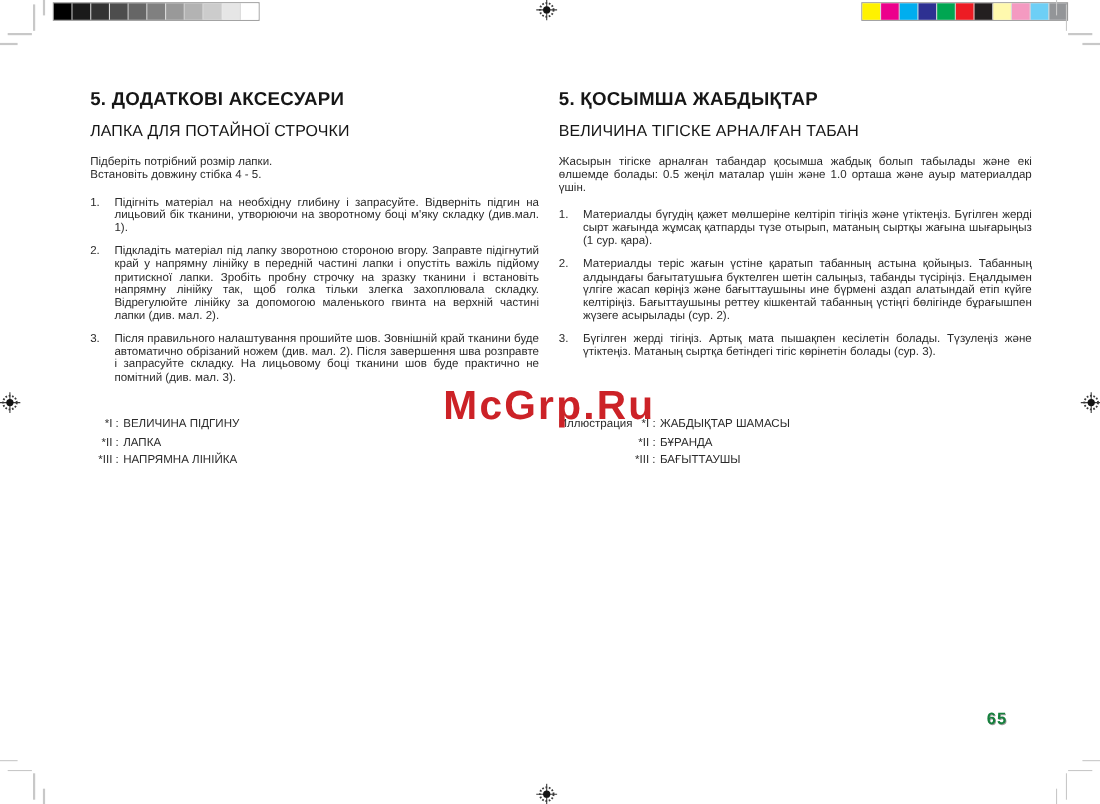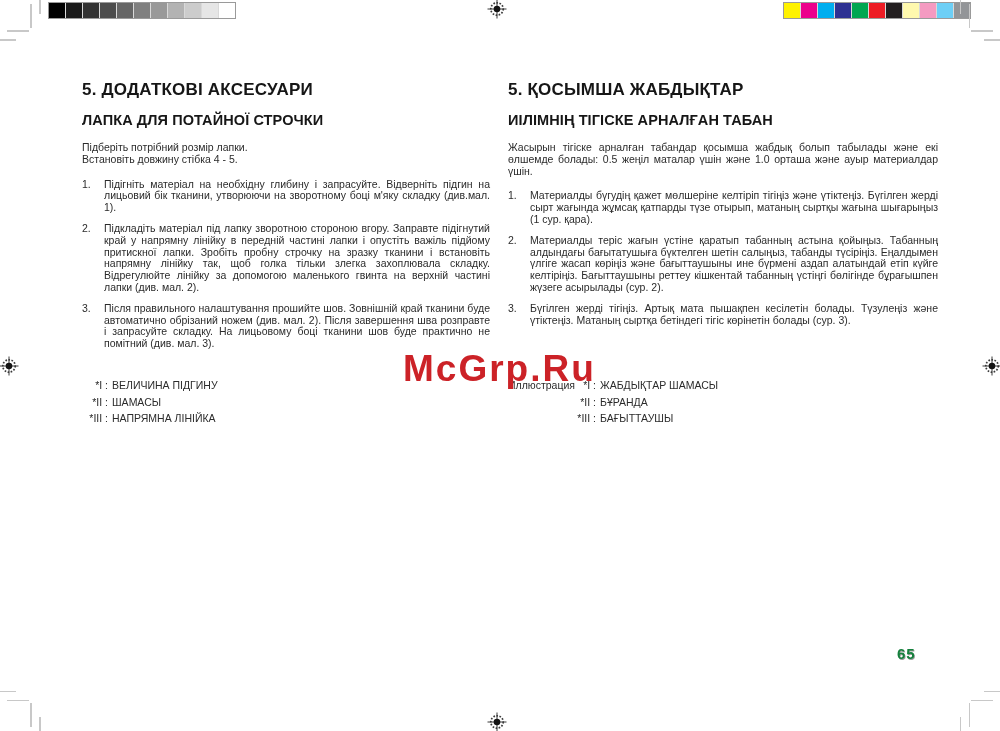--- a/index.html
+++ b/index.html
@@ -19,21 +19,21 @@
   .crop { position:absolute; background:#c8c8c8; }
 
   .regmark { position:absolute; width:20px; height:20px; }
 
   
   .col { position:absolute; top:80px; }
   .col-left { left:82px; width:408px; }
   .col-right { left:508px; width:430px; }
 
   .title { font-size:17px; font-weight:bold; color:#161616; margin:0 0 9px 0; letter-spacing:0.2px; }
-  .subtitle { font-size:14.5px; font-weight:bold; color:#161616; margin:12px 0 14px 0; letter-spacing:0.1px; }
+  .subtitle { font-size:14.5px; font-weight:normal; color:#161616; margin:12px 0 14px 0; letter-spacing:0.1px; }
   .intro { font-size:10.5px; line-height:11.8px; text-align:justify; margin:0 0 10px 0; }
   .setup-line { font-size:10.5px; line-height:11.8px; }
   .steps { margin-top:13px; }
   .step { display:flex; margin-bottom:9px; font-size:10.5px; line-height:11.8px; }
   .step .num { width:22px; flex:none; }
   .step .txt { flex:1; text-align:justify; }
 
   
   .caption { position:absolute; top:377px; display:flex; font-size:10.5px; line-height:16.5px; }
   .caption-left { left:82px; }
@@ -150,21 +150,21 @@
       </div>
       <div class="step">
         <span class="num">3.</span>
         <span class="txt">Після правильного налаштування прошийте шов. Зовнішній край тканини буде автоматично обрізаний ножем (див. мал. 2). Після завершення шва розправте і запрасуйте складку. На лицьовому боці тканини шов буде практично не помітний (див. мал. 3).</span>
       </div>
     </div>
   </div>
 
   <div class="col col-right">
     <div class="title">5. ҚОСЫМША ЖАБДЫҚТАР</div>
-    <div class="subtitle">ИІЛІМНІҢ ТІГІСКЕ АРНАЛҒАН ТАБАН</div>
+    <div class="subtitle">ВЕЛИЧИНА ТІГІСКЕ АРНАЛҒАН ТАБАН</div>
     <p class="intro">Жасырын тігіске арналған табандар қосымша жабдық болып табылады және екі өлшемде болады: 0.5 жеңіл маталар үшін және 1.0 орташа және ауыр материалдар үшін.</p>
     <div class="steps">
       <div class="step">
         <span class="num">1.</span>
         <span class="txt">Материалды бүгудің қажет мөлшеріне келтіріп тігіңіз және үтіктеңіз. Бүгілген жерді сырт жағында жұмсақ қатпарды түзе отырып, матаның сыртқы жағына шығарыңыз (1 сур. қара).</span>
       </div>
       <div class="step">
         <span class="num">2.</span>
         <span class="txt">Материалды теріс жағын үстіне қаратып табанның астына қойыңыз. Табанның алдындағы бағытатушыға бүктелген шетін салыңыз, табанды түсіріңіз. Еңалдымен үлгіге жасап көріңіз және бағыттаушыны ине бүрмені аздап алатындай етіп күйге келтіріңіз. Бағыттаушыны реттеу кішкентай табанның үстіңгі бөлігінде бұрағышпен жүзеге асырылады (сур. 2).</span>
       </div>
@@ -176,21 +176,21 @@
   </div>
 
   <div class="caption caption-left">
     <div class="legend">
       <div class="legend-row">
         <span class="legend-key">*I :</span>
         <span class="legend-val">ВЕЛИЧИНА ПІДГИНУ</span>
       </div>
       <div class="legend-row">
         <span class="legend-key">*II :</span>
-        <span class="legend-val">ШАМАСЫ</span>
+        <span class="legend-val">ЛАПКА</span>
       </div>
       <div class="legend-row">
         <span class="legend-key">*III :</span>
         <span class="legend-val">НАПРЯМНА ЛІНІЙКА</span>
       </div>
     </div>
   </div>
 
   <div class="caption caption-right">
     <span class="fig-label">Иллюстрация</span>

